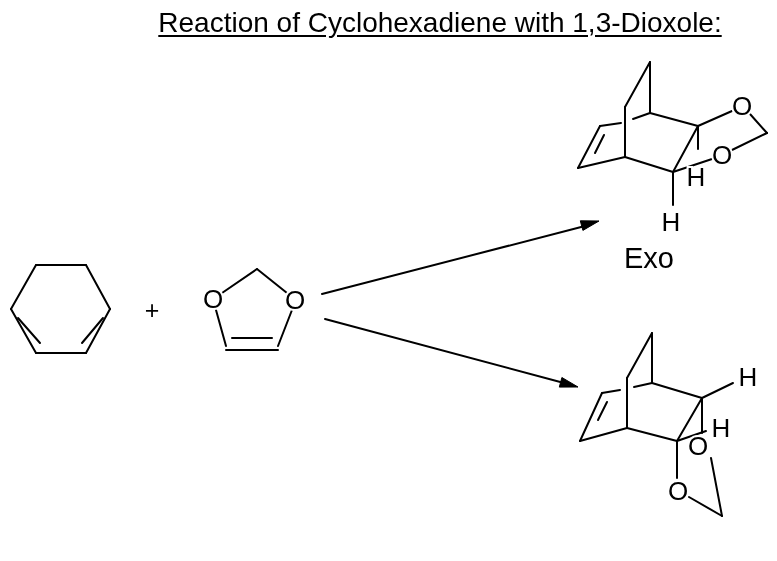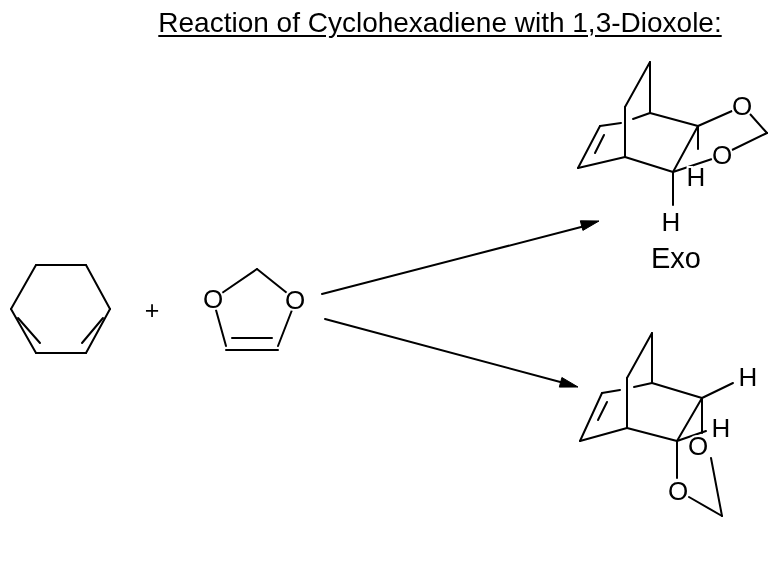--- a/index.html
+++ b/index.html
@@ -26,21 +26,21 @@
     left:152px;top:310px;
     transform:translate(-50%,-50%);
     font-size:25px;
   }
   .product-label{
     position:absolute;
     transform:translate(-50%,-50%);
     font-size:29px;
     white-space:nowrap;
   }
-  .label-exo{left:676px;top:258px;}
+  .label-exo{left:649px;top:258px;}
   .label-endo{left:652px;top:533px;}
   svg.structures{position:absolute;left:0;top:0;}
   svg text{
     font-family:"Liberation Sans", sans-serif;
     font-size:26px;
     fill:#000;
     paint-order:stroke;
     stroke:#ffffff;
     stroke-width:4px;
   }

